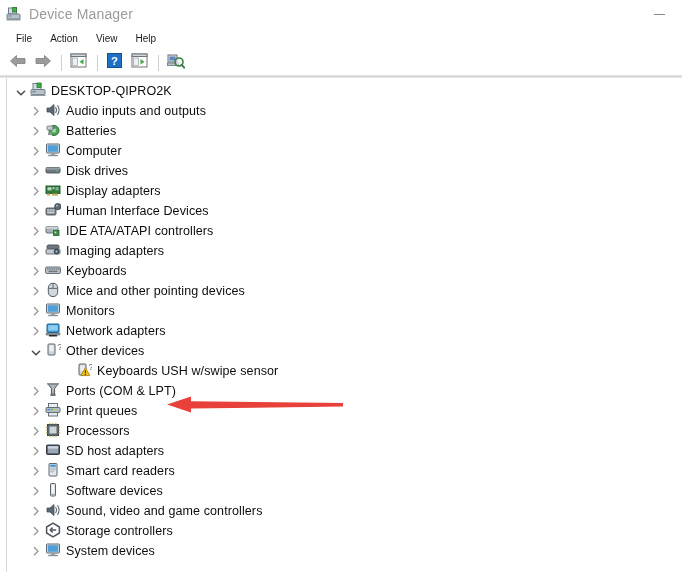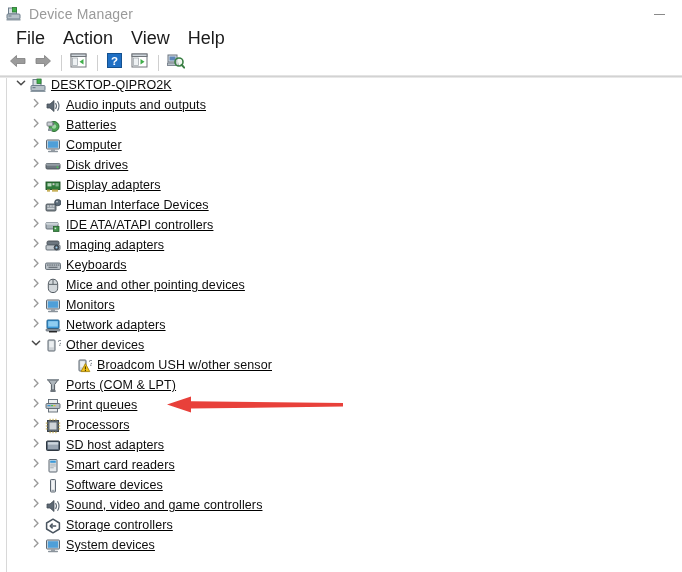--- a/index.html
+++ b/index.html
@@ -54,21 +54,21 @@
 
   
   .menubar {
     height: 22px;
     display: flex;
     align-items: center;
     padding-left: 7px;
     background: #ffffff;
   }
   .menu-item {
-    font-size: 18px;
+    font-size: 10px;
     color: #1b1b1b;
     padding: 1px 9px 2px 9px;
     cursor: default;
     white-space: nowrap;
   }
 
   
   .toolbar {
     height: 26px;
     display: flex;
@@ -99,24 +99,23 @@
     height: 494px;
     background: #ffffff;
     border-left: 1px solid #d8d8d8;
     margin-left: 6px;
     box-sizing: border-box;
     overflow: hidden;
   }
   .tree-row {
     height: 20px;
     display: flex;
-    align-items: flex-start;
+    align-items: flex-end;
     white-space: nowrap;
     cursor: default;
-    text-decoration: underline;
   }
   .twisty {
     width: 16px;
     flex: 0 0 16px;
     text-align: center;
     font-size: 11px;
     color: #9b9b9b;
     line-height: 1;
     user-select: none;
   }
@@ -409,21 +408,21 @@
         <span class="node-label">Other devices</span>
       </div>
       <div class="tree-row lvl2">
         <span class="twisty none"></span>
         <span class="node-icon">
           <svg width="16" height="16" viewBox="0 0 16 16">
             <use href="#ic-other-device-icon"></use>
             <use href="#ic-warning-badge"></use>
           </svg>
         </span>
-        <span class="node-label">Broadcom USH w/other sensor</span>
+        <span class="node-label">Keyboards USH w/swipe sensor</span>
       </div>
       <div class="tree-row lvl1">
         <span class="twisty"><svg width="10" height="10" viewBox="0 0 10 10">
             <path d="M3.4 1.6 L7 5.2 L3.4 8.8" fill="none" stroke="#9b9b9b" stroke-width="1.4" stroke-linecap="round" stroke-linejoin="round"></path>
           </svg></span>
         <span class="node-icon">
           <svg width="16" height="16" viewBox="0 0 16 16">
             <use href="#ic-port-icon"></use>
           </svg>
         </span>

